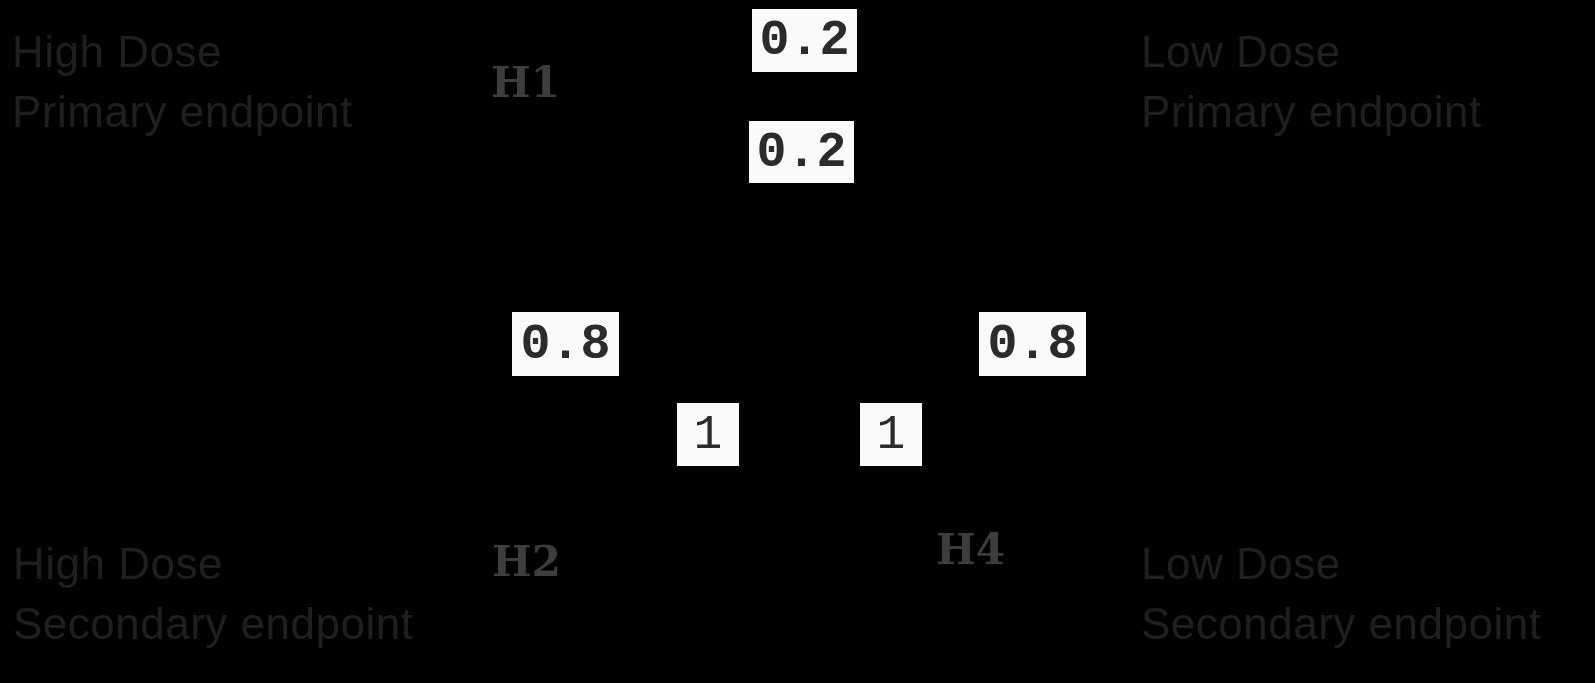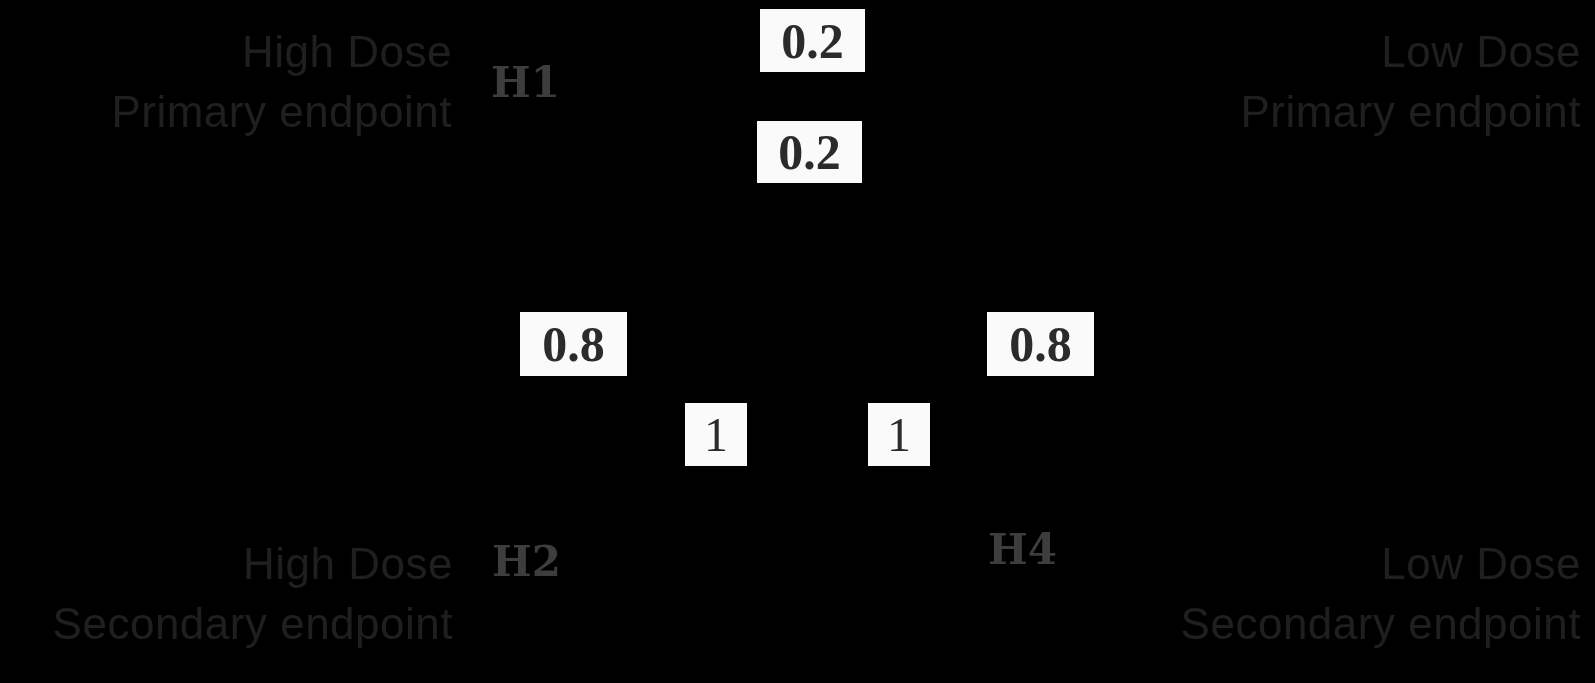--- a/index.html
+++ b/index.html
@@ -12,21 +12,21 @@
     width: 1595px;
     height: 683px;
     background: var(--bg, #000000);
     overflow: hidden;
     font-family: "Liberation Sans", sans-serif;
   }
   
   .corner {
     position: absolute;
     width: 440px;
-    text-align: right;
+    text-align: left;
     color: var(--corner-text, #1f1f1f);
     font-size: 44px;
     line-height: 60px;
     font-weight: 400;
     letter-spacing: 0.5px;
   }
   .corner.tl { left: 12px;   top: 22px;  }
   .corner.tr { left: 1141px; top: 22px;  }
   .corner.bl { left: 13px;   top: 534px; }
   .corner.br { left: 1141px; top: 534px; }
@@ -37,32 +37,31 @@
     text-align: left;
     color: var(--node-text, #3d3d3d);
     font-family: "DejaVu Serif", serif;
     font-weight: bold;
     font-size: 42px;
     line-height: 42px;
   }
   .hnode.h1 { left: 491px; top: 62px;  }
   .hnode.h3 { left: 962px; top: 61px;  }
   .hnode.h2 { left: 492px; top: 529px; margin-top: 12px; }
-  .hnode.h4 { left: 988px; top: 529px; }
+  .hnode.h4 { left: 936px; top: 529px; }
   
   .wbox {
     position: absolute;
     background: var(--box-bg, #fafafa);
     color: var(--weight-text, #2b2b2b);
-    font-family: Liberation Serif, serif;
+    font-family: Liberation Mono, monospace;
     font-weight: bold;
     display: flex;
     align-items: center;
     justify-content: center;
-    margin-left: 8px;
   }
   .wbox.w-top   { left: 752px; top: 9px;   width: 105px; height: 63px; font-size: 50px; }
   .wbox.w-mid   { left: 749px; top: 121px; width: 105px; height: 62px; font-size: 50px; }
   .wbox.w-left  { left: 512px; top: 312px; width: 107px; height: 64px; font-size: 50px; }
   .wbox.w-right { left: 979px; top: 312px; width: 107px; height: 64px; font-size: 50px; }
   .wbox.one-left, .wbox.one-right {
     font-weight: normal;
     font-size: 48px;
   }
   .wbox.one-left  { left: 677px; top: 403px; width: 62px; height: 63px; }

